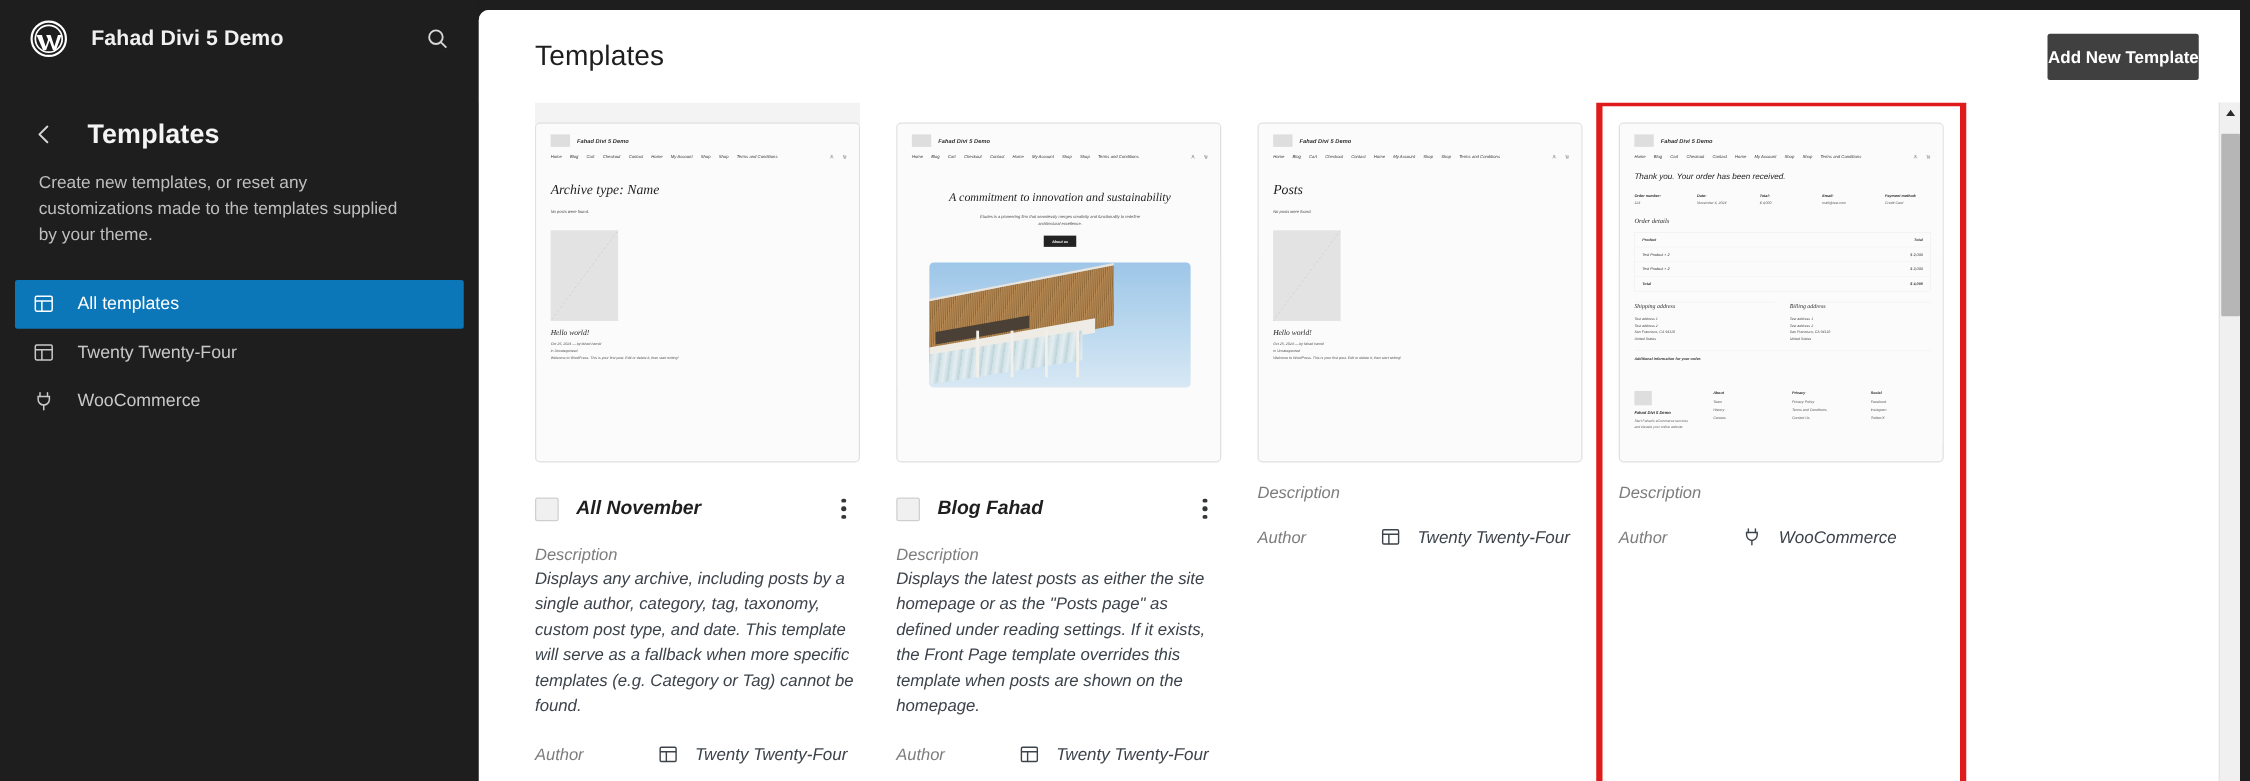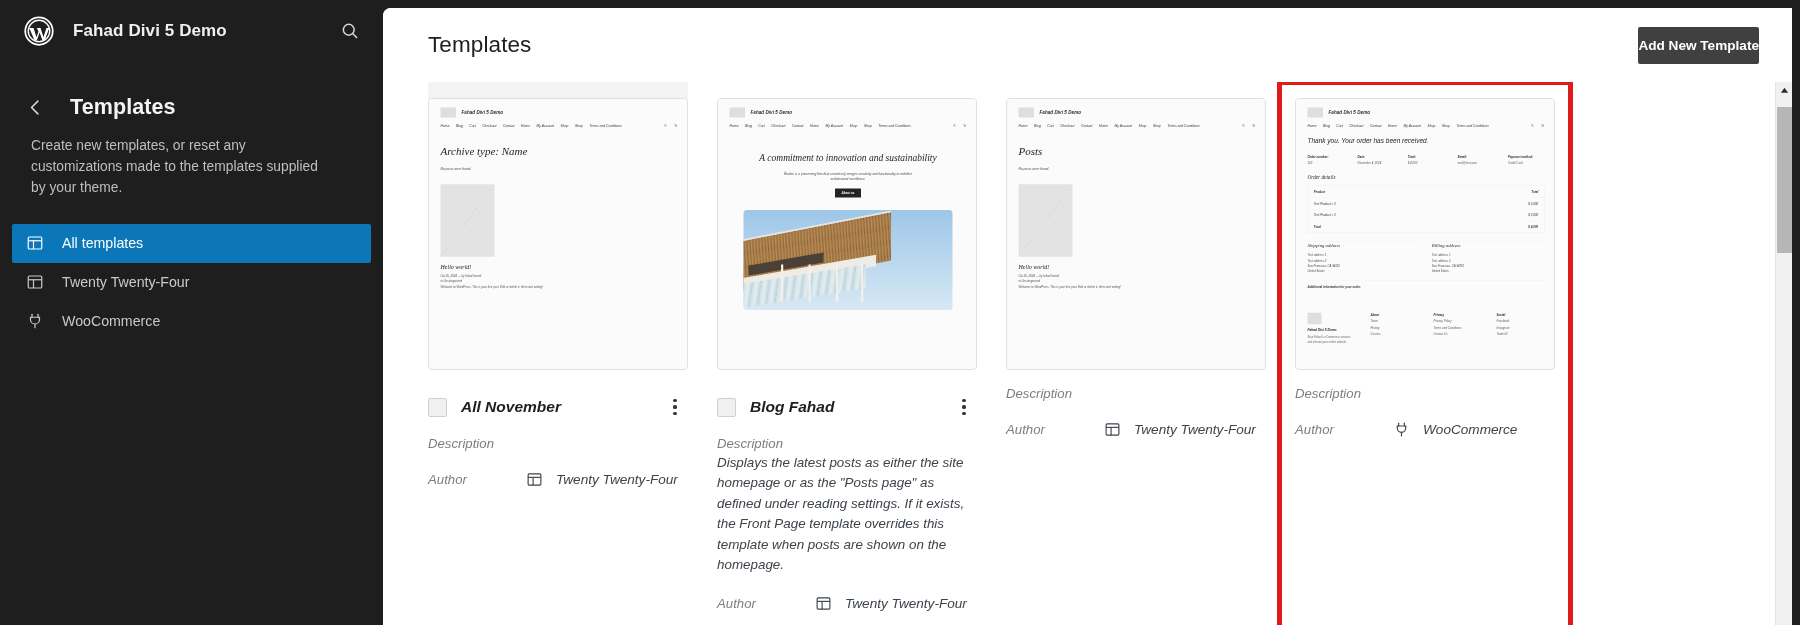--- a/index.html
+++ b/index.html
@@ -326,20 +326,21 @@
             <div class="card-titlerow">
               <span class="card-check"></span>
               <span class="card-title">All November</span>
               <span class="kebab">
                   <i></i>
                   <i></i>
                   <i></i>
                 </span>
             </div>
             <div class="desc-label">Description</div>
+            <div class="desc-text">Displays any archive, including posts by a single author, category, tag, taxonomy, custom post type, and date. This template will serve as a fallback when more specific templates (e.g. Category or Tag) cannot be found.</div>
             <div class="author-row">
               <span class="author-label">Author</span>
               <span class="author-icon">
                 <svg viewBox="0 0 24 24" width="17" height="17" fill="none" stroke="#3c434a" stroke-width="1.6">
                     <rect x="3" y="4" width="18" height="16" rx="1.5"></rect>
                     <line x1="3" y1="9" x2="21" y2="9"></line>
                     <line x1="10" y1="9" x2="10" y2="20"></line>
                   </svg>
               </span>
               <span class="author-name">Twenty Twenty-Four</span>

